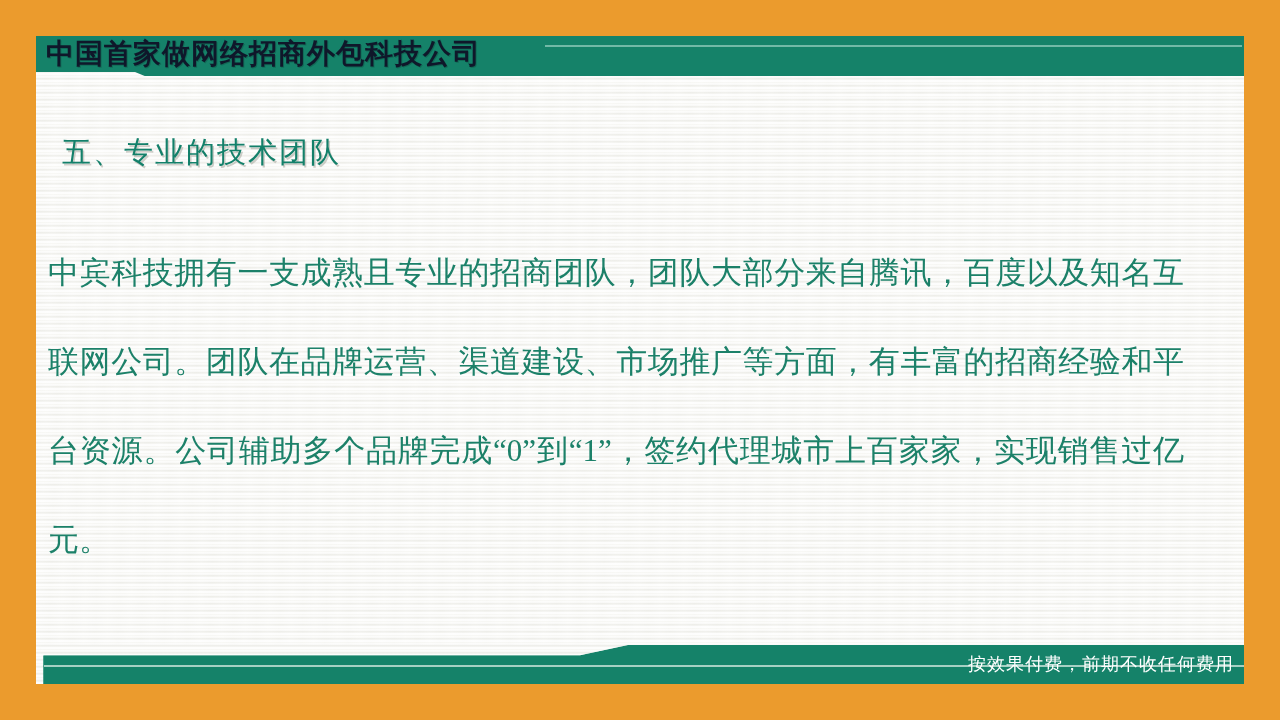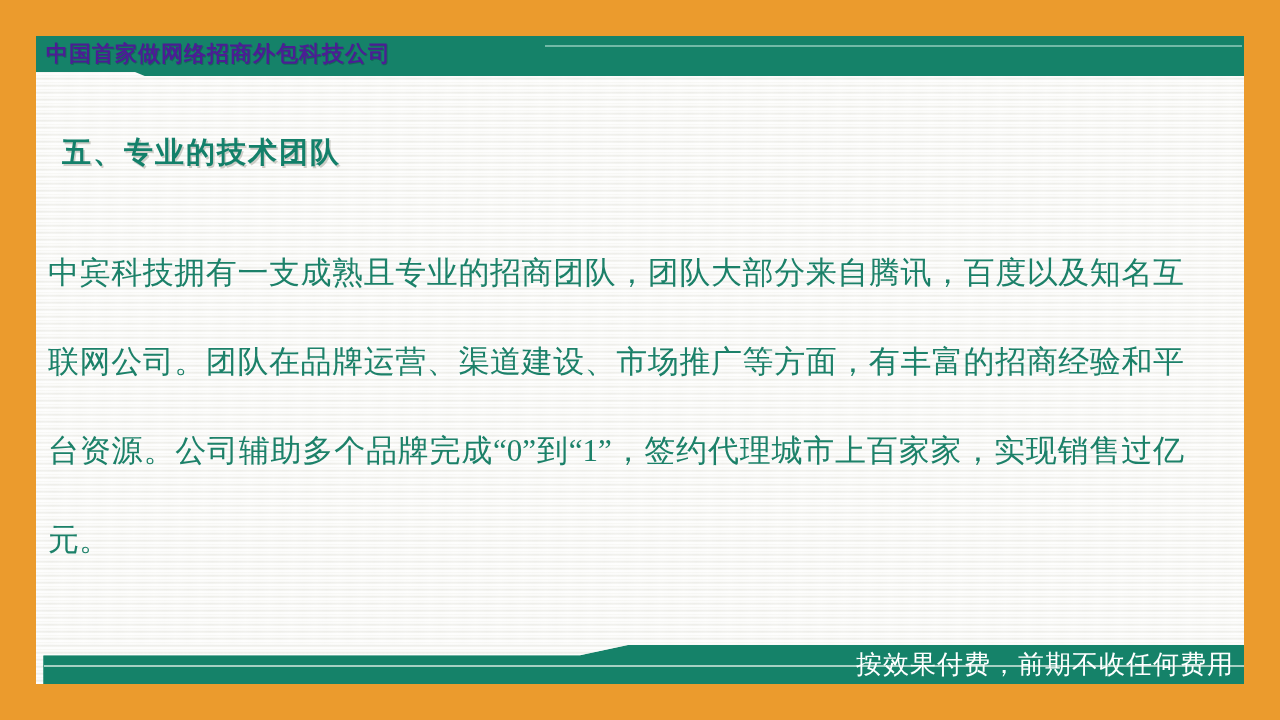--- a/index.html
+++ b/index.html
@@ -67,22 +67,22 @@
     width: 500px;
     height: 36px;
     background: #158269;
   }
   .header-title {
     position: absolute;
     left: 46px;
     top: 36px;
     height: 36px;
     line-height: 36px;
-    color: #4c1d95;
-    font-size: 22px;
+    color: #0f172a;
+    font-size: 28px;
     font-weight: bold;
     letter-spacing: 1px;
     white-space: nowrap;
     text-shadow: 1px 1px 0 rgba(0,0,0,0.18);
   }
   .header-hairline {
     position: absolute;
     left: 545px;
     top: 45px;
     width: 697px;
@@ -91,21 +91,21 @@
     opacity: 0.9;
   }
 
   
   .section-title {
     position: absolute;
     left: 62px;
     top: 133px;
     color: #13806a;
     font-size: 29px;
-    font-weight: bold;
+    font-weight: normal;
     letter-spacing: 2px;
     white-space: nowrap;
     text-shadow: 1.5px 1.5px 0 rgba(150,150,140,0.45);
   }
 
   
   .body-text {
     position: absolute;
     left: 48px;
     top: 228px;
@@ -164,21 +164,21 @@
     background: #bfded4;
     opacity: 0.85;
   }
   .footer-text {
     position: absolute;
     right: 46px;
     top: 645px;
     height: 39px;
     line-height: 39px;
     color: #ffffff;
-    font-size: 26px;
+    font-size: 18px;
     letter-spacing: 1px;
     white-space: nowrap;
   }
 </style>
 </head>
 <body>
 
 <div id="slide">
 
   <div class="paper"></div>

